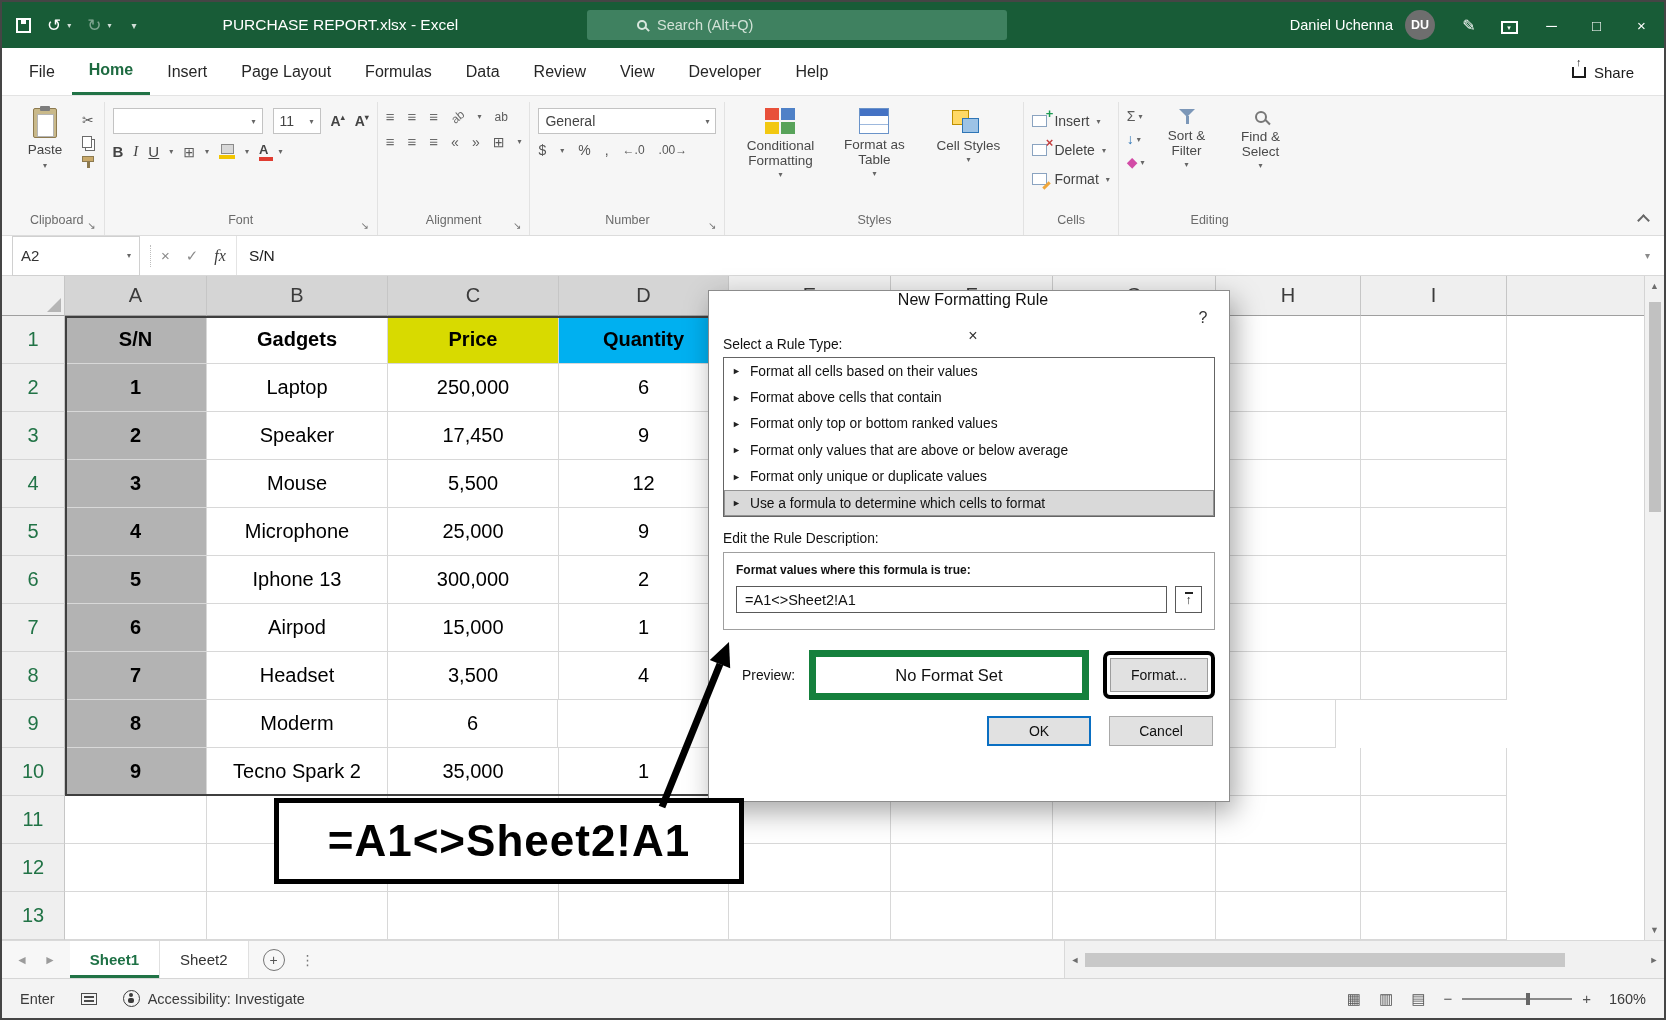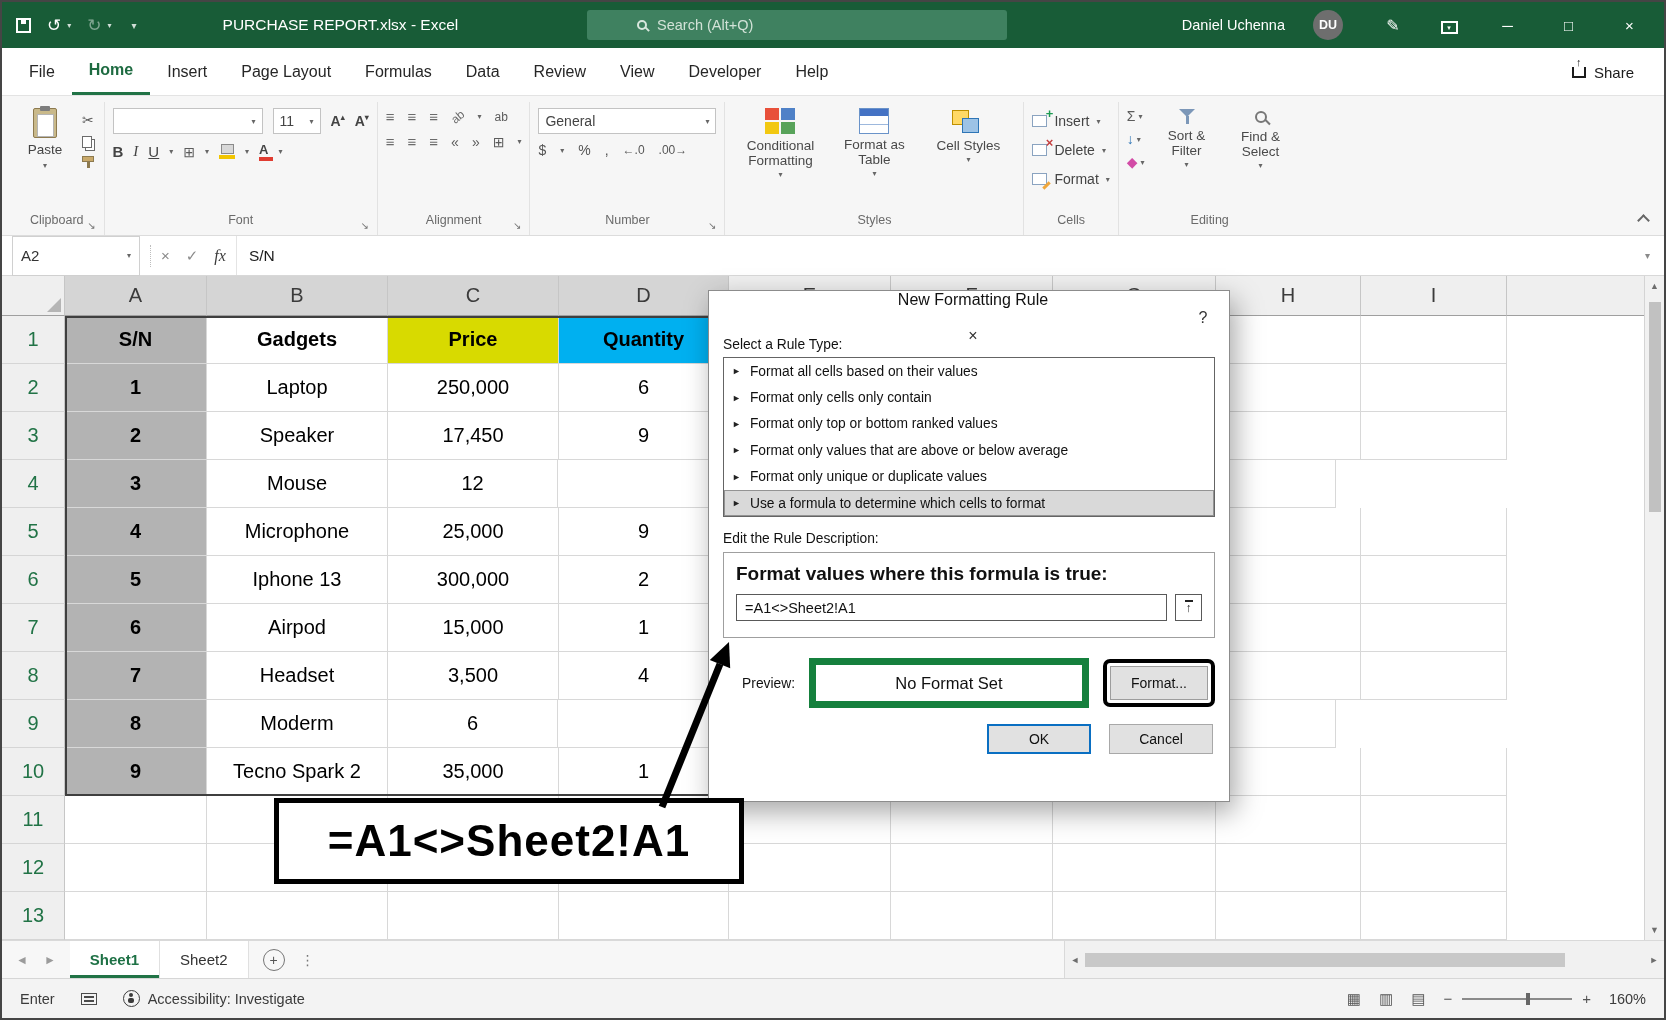--- a/index.html
+++ b/index.html
@@ -16,21 +16,21 @@
   .qat .dim { color:rgba(255,255,255,.45); }
   .qat .mini-dd { font-size:8px; color:rgba(255,255,255,.8); margin-left:-10px; }
   .icon-save { position:relative; width:15px; height:15px; border:2px solid #fff; }
   .icon-save::before { content:""; position:absolute; top:0; left:3px; width:5px; height:4px; background:#fff; }
   .tb-title { margin-left:86px; font-size:15.5px; white-space:nowrap; }
   .tb-search { position:absolute; left:585px; top:8px; width:420px; height:30px; background:#3f8160; border-radius:3px; display:flex; align-items:center; justify-content:center; gap:10px; }
   .icon-mag-w { width:10px; height:10px; border:2px solid #d9e7de; border-radius:50%; position:relative; }
   .icon-mag-w::after { content:""; position:absolute; width:6px; height:2px; background:#d9e7de; transform:rotate(45deg); right:-5px; bottom:-2px; }
   .tb-search input { background:transparent; border:none; outline:none; color:#000000; font-size:14.5px; width:300px; font-family:inherit; }
   .tb-search input::placeholder { color:#d2e2d7; }
-  .tb-right { position:absolute; right:12px; top:0; height:46px; display:flex; align-items:center;gap:16px; }
+  .tb-right { position:absolute; right:0; top:0; height:46px; display:flex; align-items:center; }
   .tb-user { font-size:14.5px; margin-right:12px; }
   .avatar { width:30px; height:30px; border-radius:50%; background:#6e6e6e; color:#fff; font-size:12.5px; font-weight:bold; display:flex; align-items:center; justify-content:center; margin-right:14px; }
   .tb-ico { width:40px; text-align:center; font-size:16px; color:#fff; }
   .ribopt { display:inline-flex; width:17px; height:13px; border:2px solid #fff; align-items:center; justify-content:center; font-size:7px; }
   .wbtn { width:45px; height:46px; display:flex; align-items:center; justify-content:center; font-size:15px; color:#fff; }
   
   .tabrow { height:48px; flex:0 0 auto; background:#fff; display:flex; padding-left:10px; border-bottom:1px solid #e3e3e3; position:relative; }
   .rtab { padding:0 17px; display:flex; align-items:center; font-size:16px; color:#262626; }
   .rtab.active { color:#1e6b41; font-weight:bold; border-bottom:3px solid #217346; }
   .share-btn { position:absolute; right:20px; top:9px; height:30px; display:flex; align-items:center; gap:8px; font-size:15px; color:#1b1b1b; padding:0 10px; }
@@ -162,21 +162,21 @@
   .dlg-help, .dlg-close { width:36px; text-align:center; font-size:16px; color:#333; }
   .dlg-help { margin-left:auto; }
   .dlg-body { padding:2px 14px 0; }
   .dlg-label { margin:6px 0 5px; }
   .rule-list { border:1px solid #646464; }
   .rule-item { height:26.4px; display:flex; align-items:center; gap:9px; padding:0 8px; }
   .rule-item .arrow { font-size:9px; color:#222; }
   .rule-item.selected { background:#d9d9d9; outline:1px solid #939393; outline-offset:-1px; }
   .dlg-label2 { margin:14px 0 6px; text-decoration:underline; text-decoration-color:transparent; }
   .section-box { border:1px solid #9f9f9f; padding:10px 12px 16px; }
-  .sb-bold { font-weight:bold; font-size:19px; margin-bottom:9px; }
+  .sb-bold { font-weight:bold; font-size:12px; margin-bottom:9px; }
   .input-row { display:flex; gap:8px; align-items:center; }
   .dlg-input { flex:1; height:27px; border:1px solid #595959; font-size:14.5px; padding:0 8px; font-family:inherit; color:#111; outline:none; }
   .collapse-btn { width:27px; height:27px; border:1px solid #595959; background:#fff; display:flex; align-items:center; justify-content:center; }
   .collapse-glyph { border-top:2px solid #222; font-size:12px; line-height:1.1; padding:0 1px; color:#222; }
   .preview-row { display:flex; align-items:center; gap:14px; margin-top:20px;justify-content:flex-end; }
   .preview-box { width:280px; height:50px; border:7px solid #15803d; display:flex; align-items:center; justify-content:center; font-size:16.5px; }
   .format-annot { border:4px solid #000; border-radius:7px; padding:3px; }
   .format-btn { width:98px; height:34px; background:#e1e1e1; border:1px solid #9d9d9d; font-size:14px; color:#111; display:flex; align-items:center; justify-content:center; }
   .dlg-buttons { display:flex; justify-content:flex-end; gap:18px; margin-top:16px; padding-right:2px; }
   .btn { width:104px; height:30px; background:#e1e1e1; border:1px solid #a8a8a8; font-size:14px; color:#111; display:flex; align-items:center; justify-content:center; }
@@ -473,20 +473,21 @@
         <div class="c wg"></div>
         <div class="c wh"></div>
         <div class="c wi"></div>
         <div class="cfill"></div>
     </div>
 
     <div class="r">
       <div class="rh">4</div>
       <div class="c wa a-cell bold">3</div>
       <div class="c wb">Mouse</div>
+      <div class="c wc">5,500</div>
       <div class="c wd">12</div>
       <div class="c we"></div>
         <div class="c wf"></div>
         <div class="c wg"></div>
         <div class="c wh"></div>
         <div class="c wi"></div>
         <div class="cfill"></div>
     </div>
 
     <div class="r">
@@ -671,21 +672,21 @@
     </div>
     <div class="dlg-body">
       <div class="dlg-label">Select a Rule Type:</div>
       <div class="rule-list">
         <div class="rule-item">
             <span class="arrow">►</span>
             <span>Format all cells based on their values</span>
           </div>
         <div class="rule-item">
             <span class="arrow">►</span>
-            <span>Format only cells only contain</span>
+            <span>Format above cells that contain</span>
           </div>
         <div class="rule-item">
             <span class="arrow">►</span>
             <span>Format only top or bottom ranked values</span>
           </div>
         <div class="rule-item">
             <span class="arrow">►</span>
             <span>Format only values that are above or below average</span>
           </div>
         <div class="rule-item">

